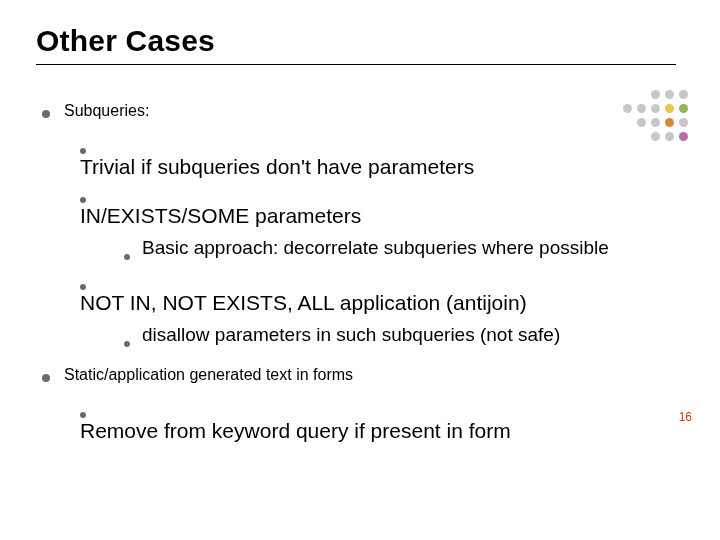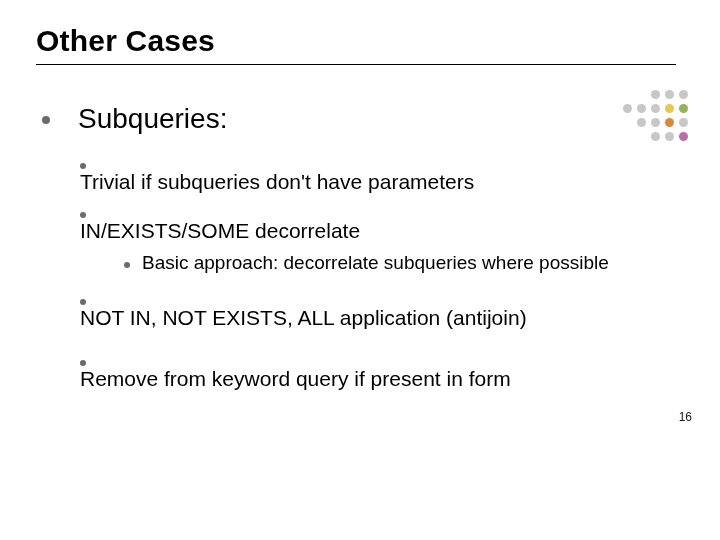--- a/index.html
+++ b/index.html
@@ -72,35 +72,35 @@
   }
   .dot.sm {
     width: 6px;
     height: 6px;
     margin-top: 0.58em;
     margin-right: 12px;
   }
   .txt { flex: 1 1 auto; }
 
   
-  .lvl0 { font-size: 28px; margin: 0 0 14px 6px; gap: 14px; }
+  .lvl0 { font-size: 16px; margin: 0 0 14px 6px; }
   .lvl1 { font-size: 21px; margin: 0 0 4px 44px; flex-direction: column; }
-  .lvl2 { font-size: 19px; margin: 6px 0 6px 88px; }
+  .lvl2 { font-size: 19px; margin: 6px 0 6px 88px; align-items: flex-end; }
 
   .lvl2 .dot, .lvl3 .dot { width: 6px; height: 6px; }
 
   .gap-sm { height: 6px; }
   .gap-md { height: 12px; }
 
   .slide-number {
     position: absolute;
     right: 28px;
     bottom: 20px;
     font-size: 12px;
-    color: #0f172a;
+    color: #c2410c;
   }
 </style>
 </head>
 <body>
 
 <div class="slide">
 
   <h1 class="title">Other Cases</h1>
   <hr class="title-underline">
 
@@ -132,38 +132,46 @@
     <span class="txt">Subqueries:</span>
   </div>
 
   <div class="row lvl1">
     <span class="dot sm"></span>
     <span class="txt">Trivial if subqueries don't have parameters</span>
   </div>
 
   <div class="row lvl1">
     <span class="dot sm"></span>
-    <span class="txt">IN/EXISTS/SOME decorrelate</span>
+    <span class="txt">IN/EXISTS/SOME parameters</span>
   </div>
 
   <div class="row lvl2">
     <span class="dot sm"></span>
     <span class="txt">Basic approach: decorrelate subqueries where possible</span>
   </div>
 
   <div class="gap-sm"></div>
 
   <div class="row lvl1">
     <span class="dot sm"></span>
     <span class="txt">NOT IN, NOT EXISTS, ALL application (antijoin)</span>
   </div>
 
+  <div class="row lvl2">
+    <span class="dot sm"></span>
+    <span class="txt">disallow parameters in such subqueries (not safe)</span>
+  </div>
 
   <div class="gap-md"></div>
 
+  <div class="row lvl0">
+    <span class="dot"></span>
+    <span class="txt">Static/application generated text in forms</span>
+  </div>
 
   <div class="row lvl1">
     <span class="dot sm"></span>
     <span class="txt">Remove from keyword query if present in form</span>
   </div>
 
   <div class="slide-number">16</div>
 </div>
 
 </body></html>

